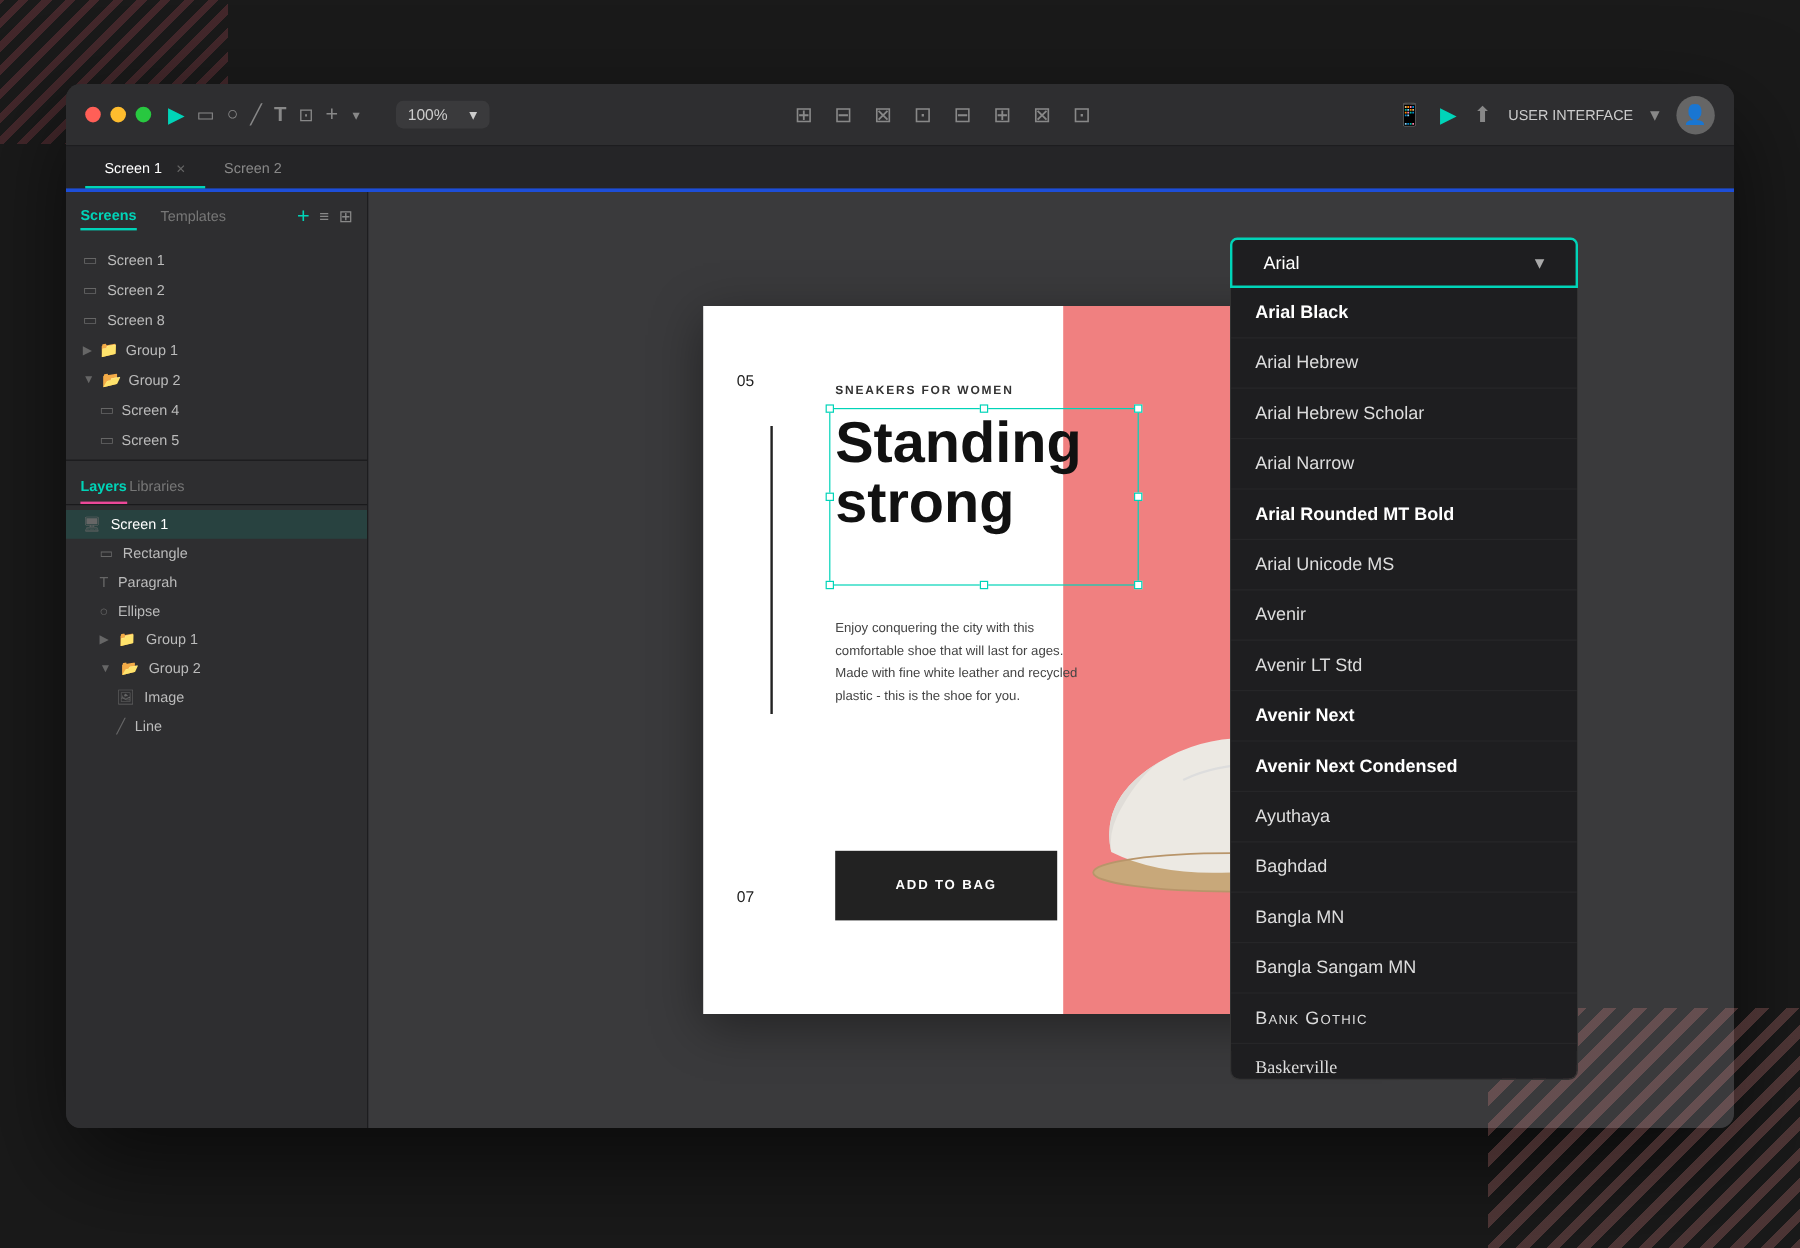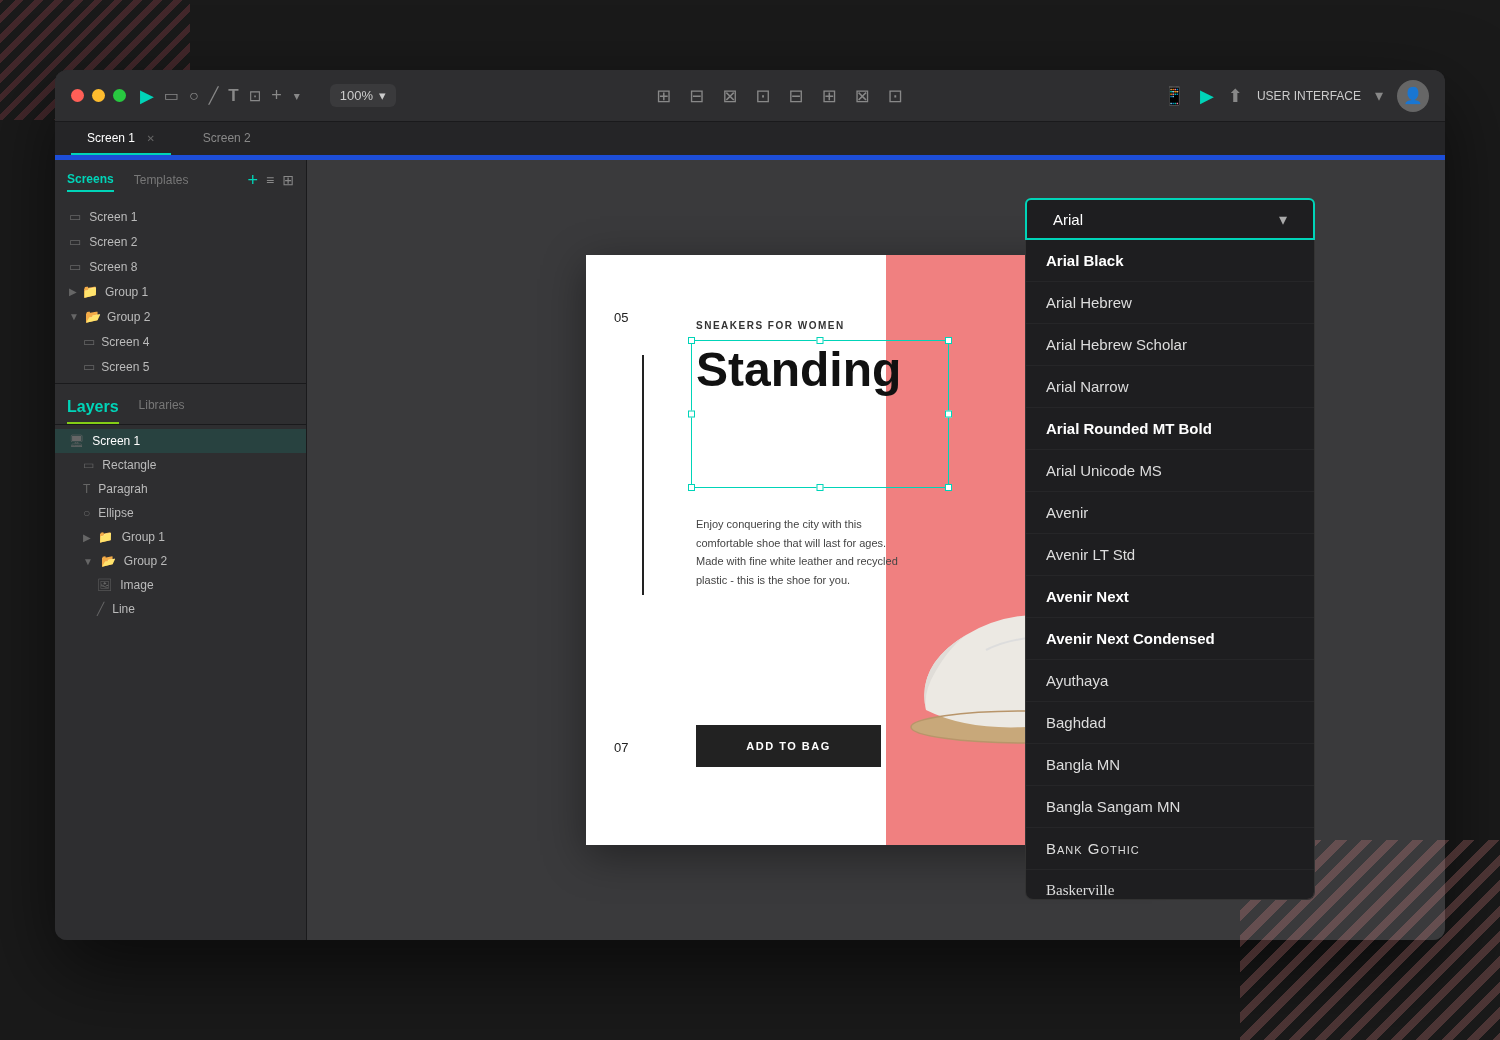--- a/index.html
+++ b/index.html
@@ -100,21 +100,21 @@
       font-size: 16px;
       cursor: pointer;
     }
 
     .zoom-control {
       display: flex;
       align-items: center;
       background: #3a3a3c;
       border-radius: 6px;
       padding: 4px 10px;
-      gap: 6px;
+      gap: 18px;
       color: #ccc;
       font-size: 13px;
       cursor: pointer;
       margin-left: 10px;
     }
 
     .toolbar-center {
       flex: 1;
       display: flex;
       align-items: center;
@@ -149,22 +149,22 @@
     }
 
     
     .tab-bar {
       height: 38px;
       background: #252527;
       display: flex;
       align-items: flex-end;
       padding: 0 16px;
       flex-shrink: 0;
-      border-bottom: 5px solid #1d4ed8;
-      gap: 16px;
+      border-bottom: 3px solid #1d4ed8;
+      gap: 0;
     }
     .tab {
       padding: 8px 16px;
       font-size: 12px;
       color: #888;
       cursor: pointer;
       border-bottom: 2px solid transparent;
       position: relative;
     }
     .tab.active {
@@ -252,27 +252,27 @@
       flex: 1;
       overflow-y: auto;
     }
     .layer-tabs {
       display: flex;
       padding: 8px 12px 0;
       gap: 0;
       border-bottom: 1px solid #1a1a1c;
     }
     .layer-tab {
-      font-size: 16px;
+      font-size: 12px;
       font-weight: 600;
       padding: 6px 0;
-      margin-right: 20px;
+      margin-right: 2px;
       cursor: pointer;
       color: #00d4b8;
-      border-bottom: 2px solid #84cc16;
+      border-bottom: 2px solid #ec4899;
     }
     .layer-tab-inactive {
       font-size: 12px;
       padding: 6px 0;
       cursor: pointer;
       color: #777;
       margin-right: 16px;
     }
     .layer-list { padding: 4px 0; }
     .layer-item {
@@ -391,21 +391,21 @@
       top: 260px; left: 110px;
       width: 215px;
       font-size: 11px;
       color: #444;
       line-height: 1.7;
     }
 
     .design-btn {
       position: absolute;
       bottom: 78px; left: 110px;
-      width: 185px; height: 42px;
+      width: 185px; height: 58px;
       background: #222;
       color: #fff;
       display: flex;
       align-items: center;
       justify-content: center;
       font-size: 11px;
       font-weight: 700;
       letter-spacing: 1.5px;
     }
 
@@ -637,20 +637,21 @@
 
         <div class="design-number-07">07</div>
 
         <div class="design-line-v"></div>
 
         <div class="design-subtitle">SNEAKERS FOR WOMEN</div>
 
         <div class="design-heading">
           <div class="design-heading-text">
             <span>Standing</span><br>
+            <span>strong</span>
           </div>
         </div>
 
         <div class="selection-box">
           <div class="sel-handle sel-tl"></div>
           <div class="sel-handle sel-tr"></div>
           <div class="sel-handle sel-bl"></div>
           <div class="sel-handle sel-br"></div>
           <div class="sel-handle sel-tm"></div>
           <div class="sel-handle sel-bm"></div>

